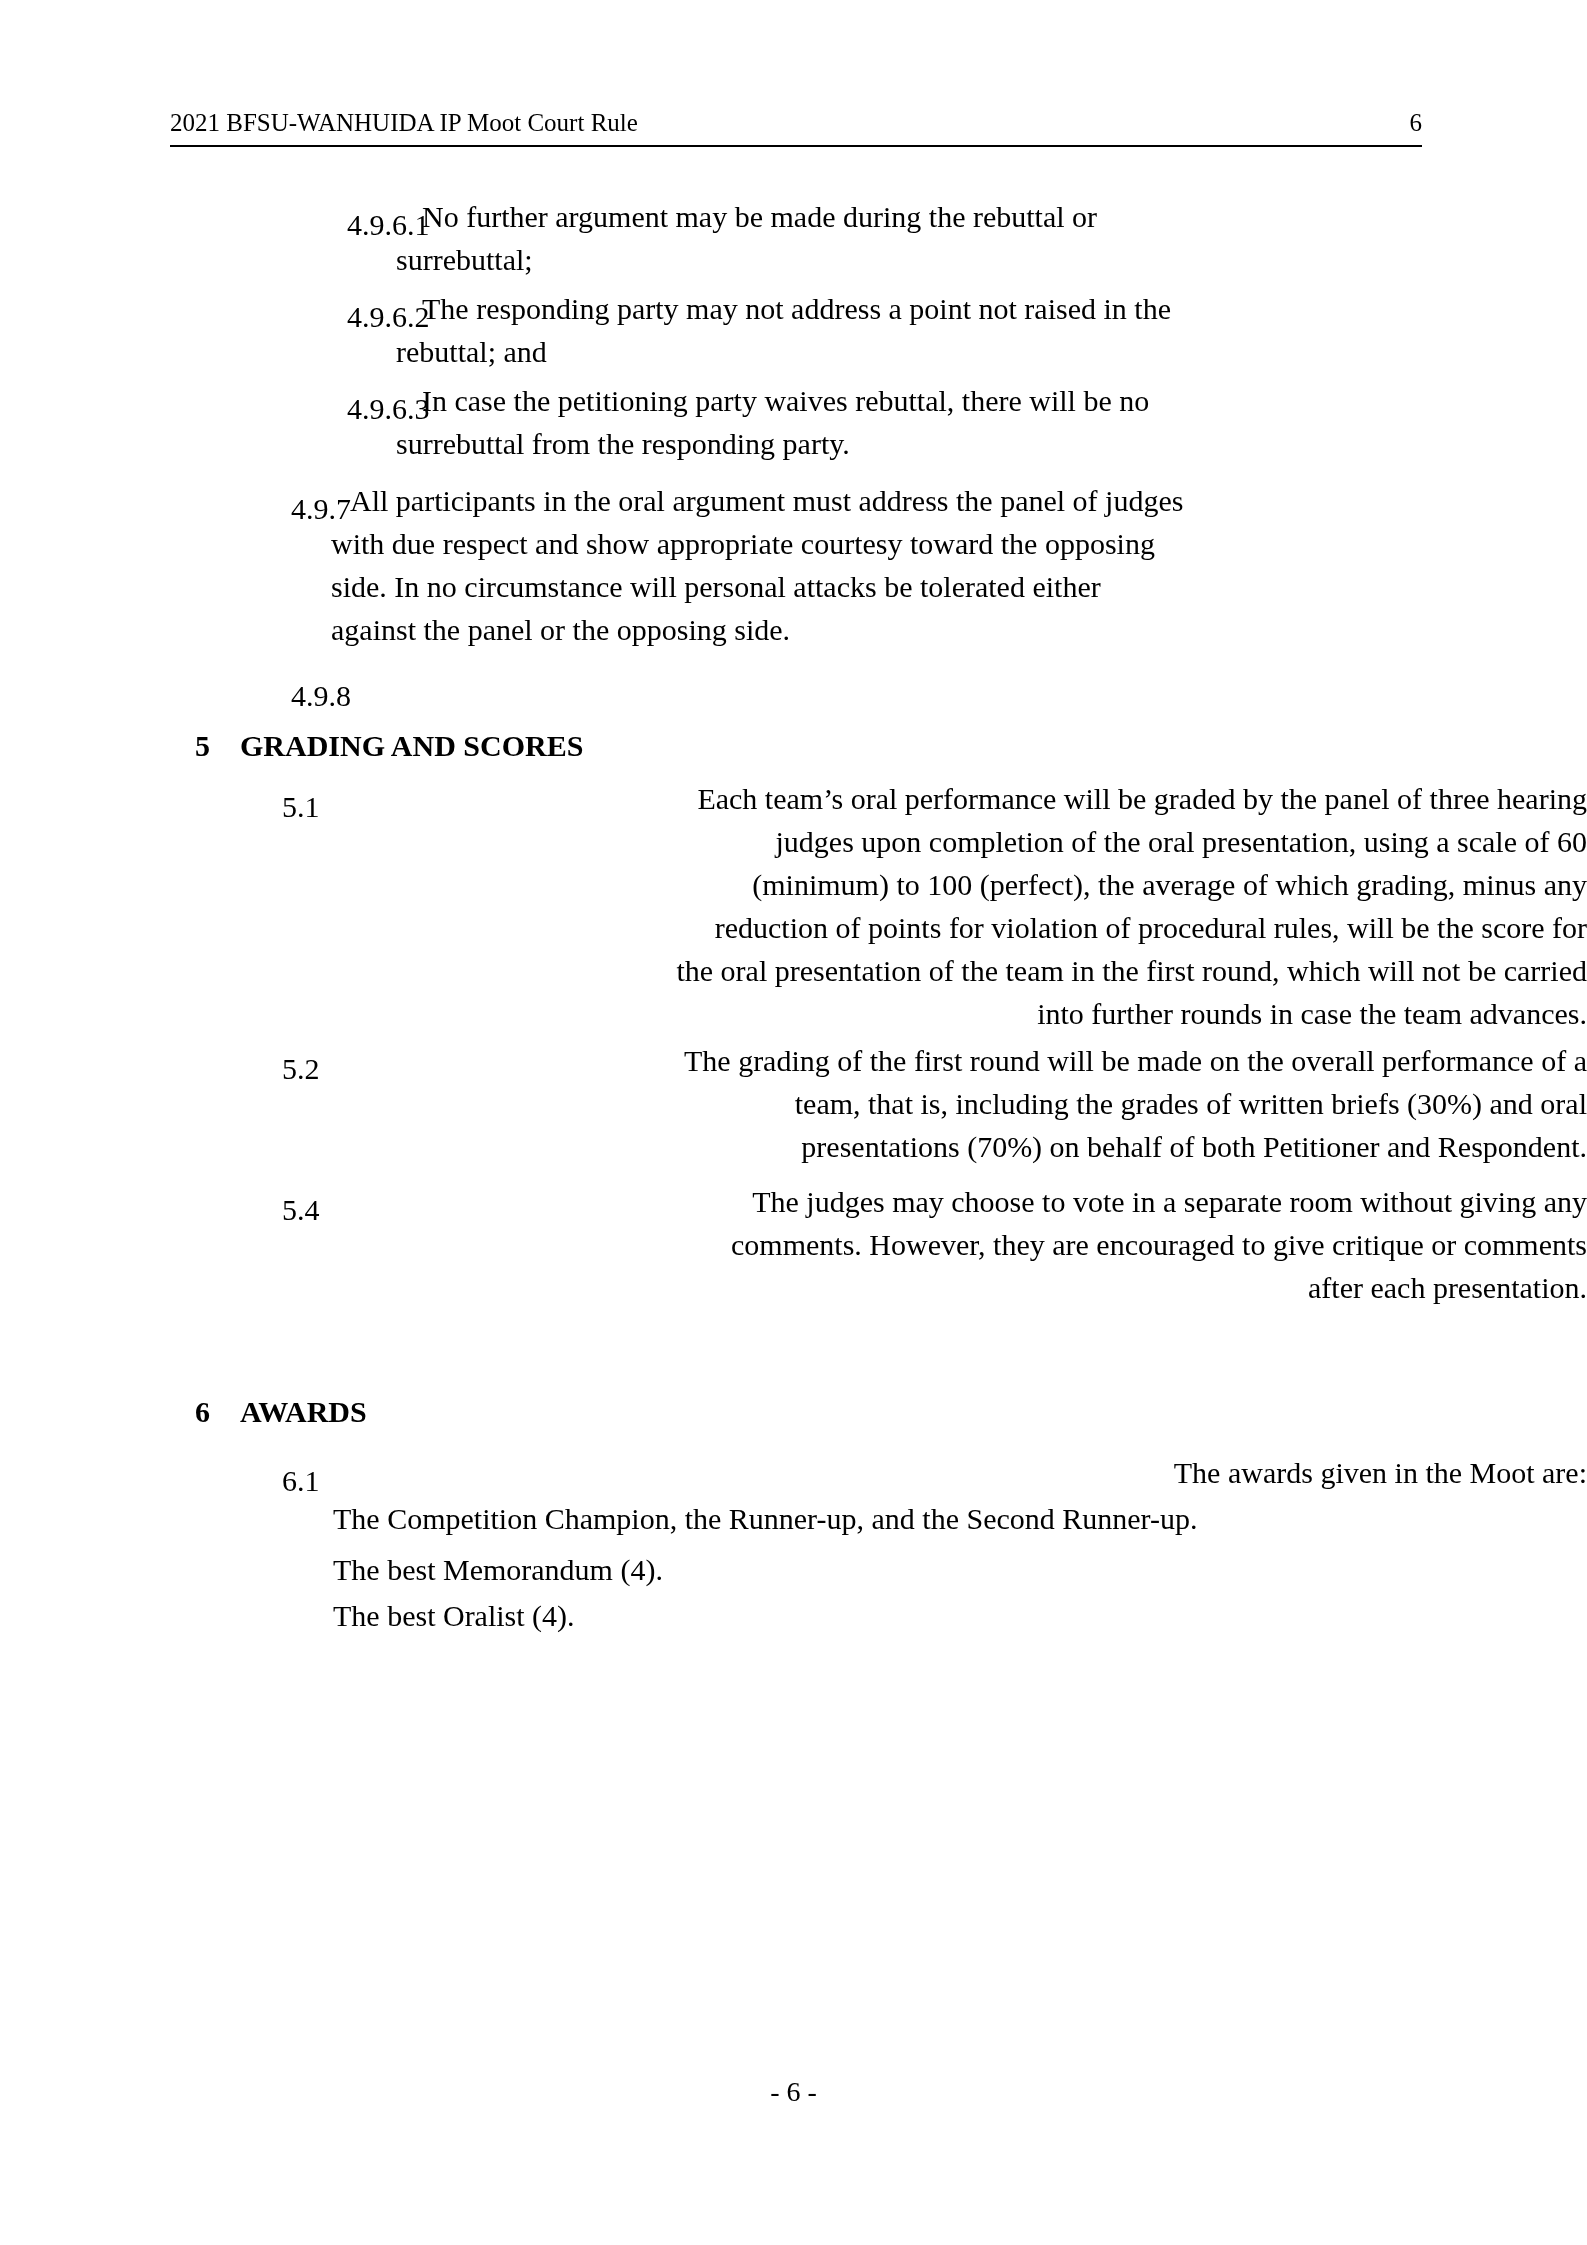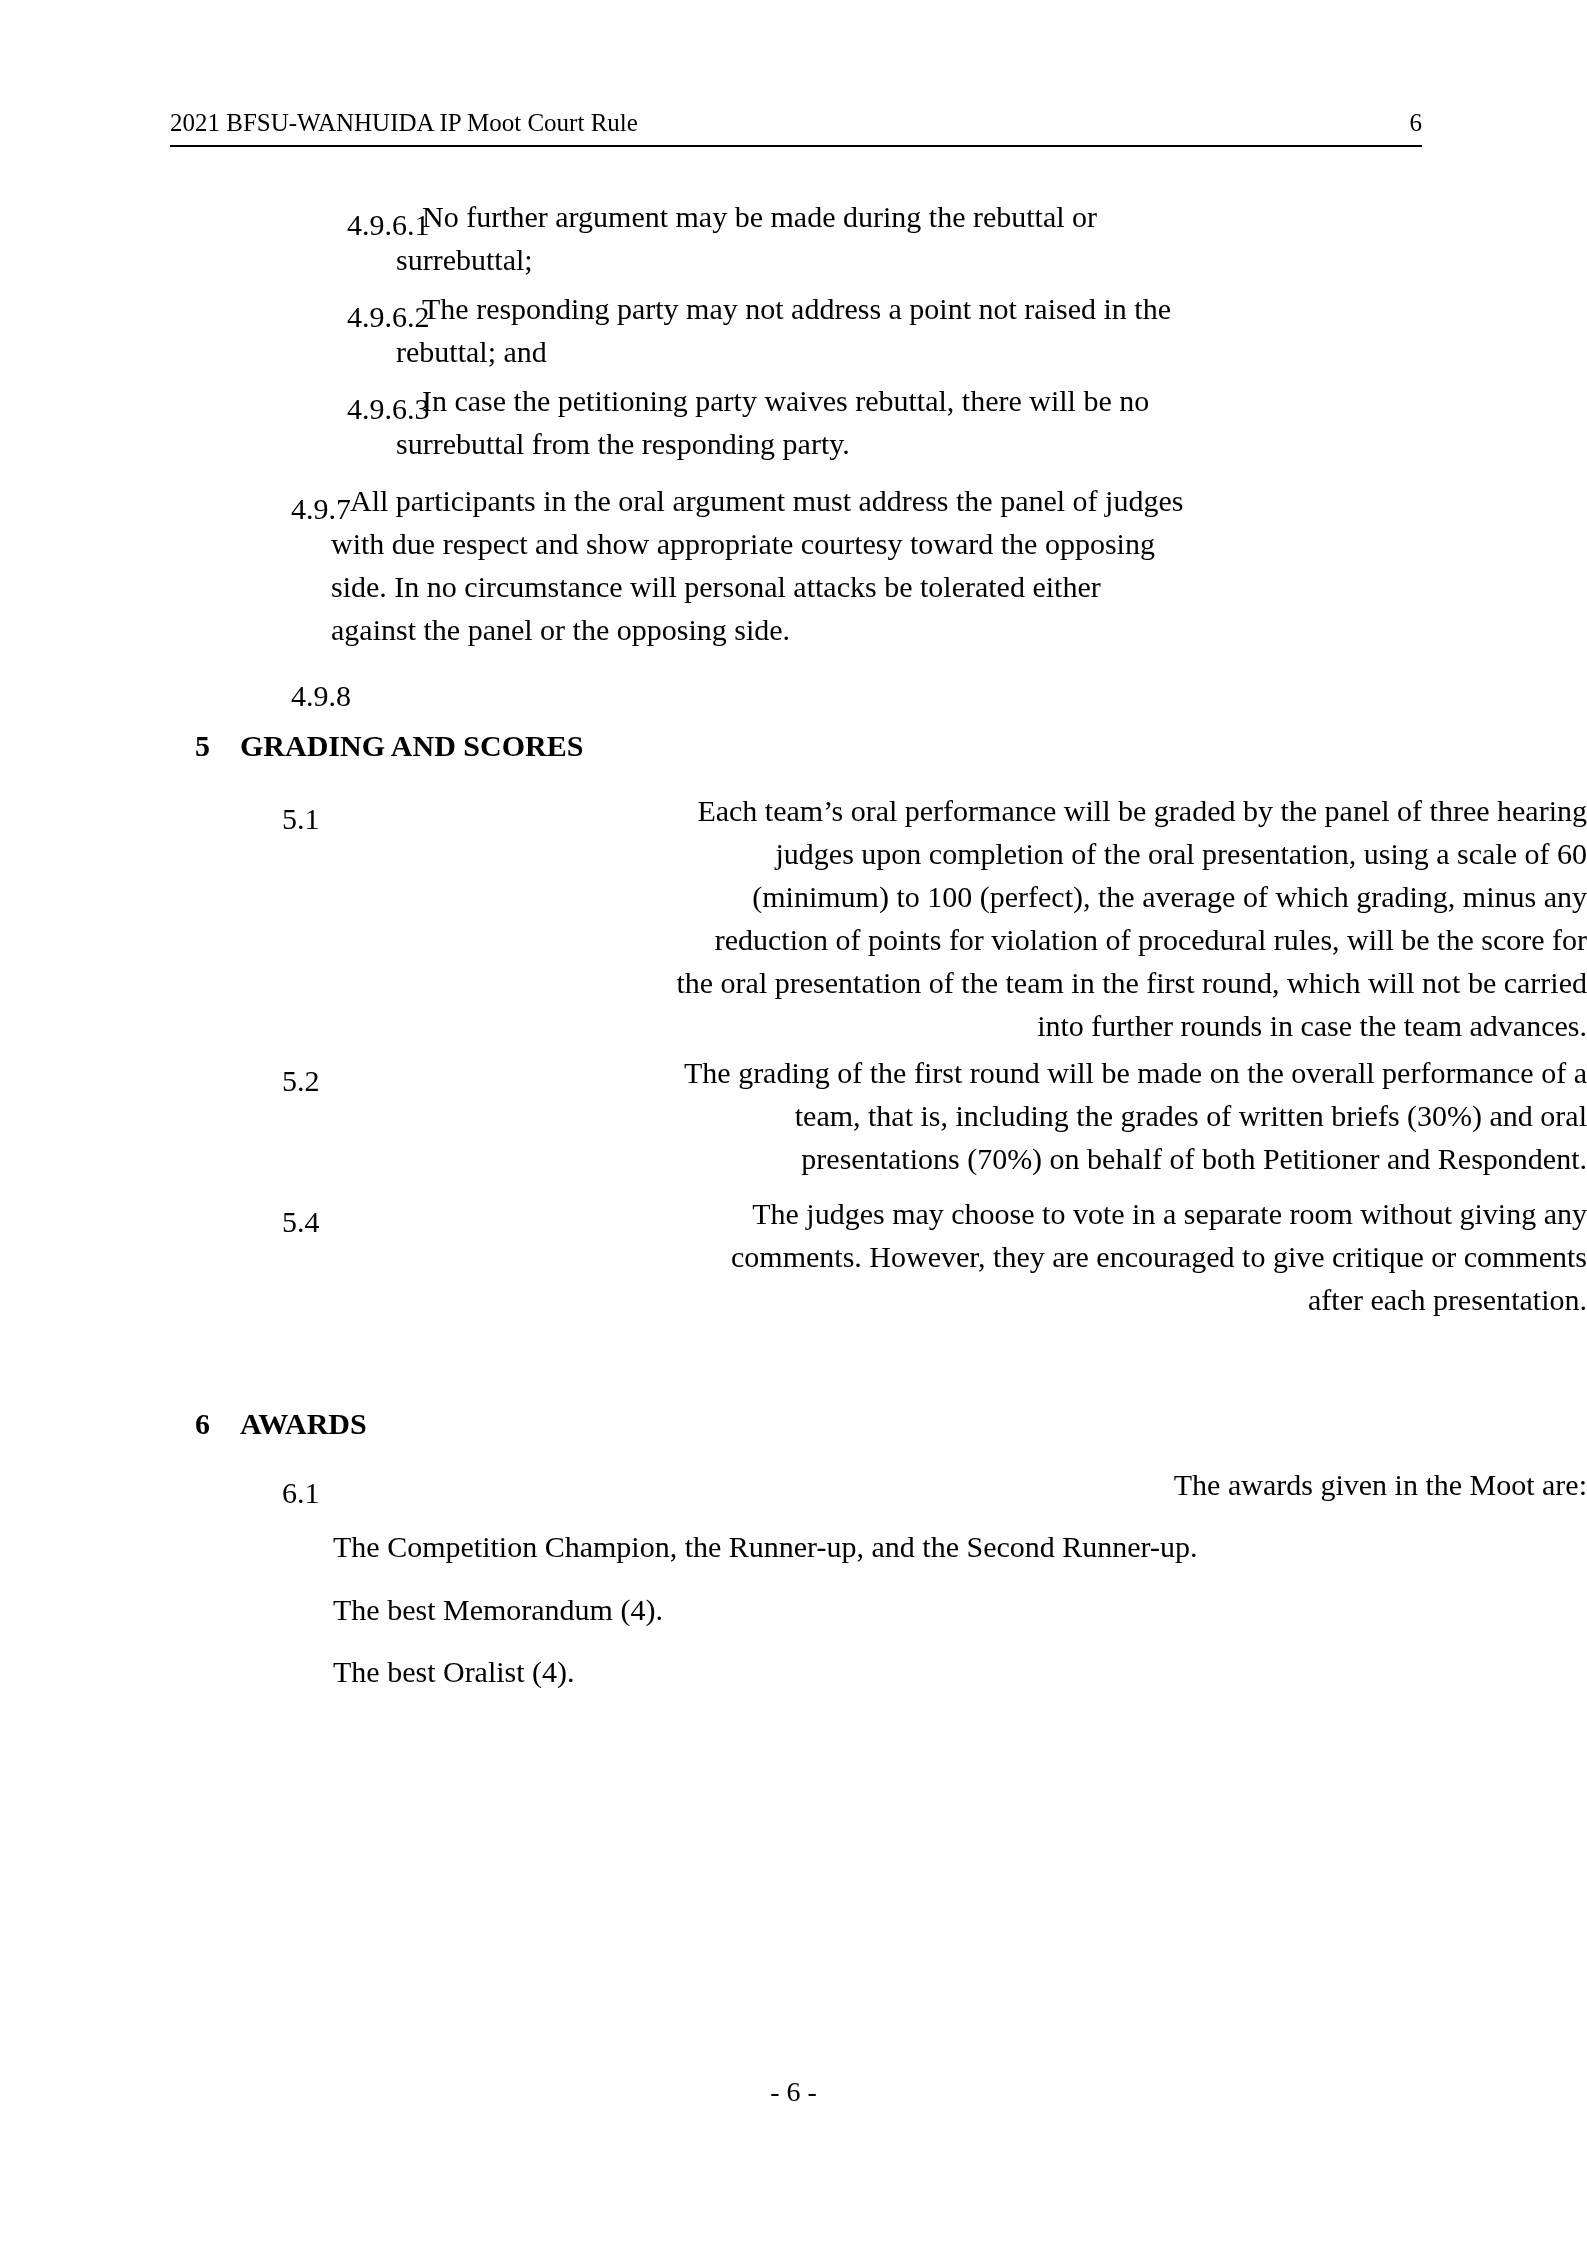--- a/index.html
+++ b/index.html
@@ -51,22 +51,22 @@
   .heading .title { margin-left: 240px; }
 
   .plain { margin-left: 333px; }
 
   .mt6  { margin-top: 6px; }
   .mt12 { margin-top: 12px; }
   .mt14 { margin-top: 14px; }
   .mt15 { margin-top: 15px; }
   .mt16 { margin-top: 16px; }
   .mt18 { margin-top: 4px; }
-  .mt19 { margin-top: 19px; }
-  .mt20 { margin-top: 20px; }
+  .mt19 { margin-top: 3px; }
+  .mt20 { margin-top: 8px; }
   .mt43 { margin-top: 43px; }
   .mt72 { margin-top: 72px; }
   .mt80 { margin-top: 80px; }
 
   .footer {
     position: absolute;
     left: 0;
     right: 0;
     top: 2070px;
     text-align: center;

